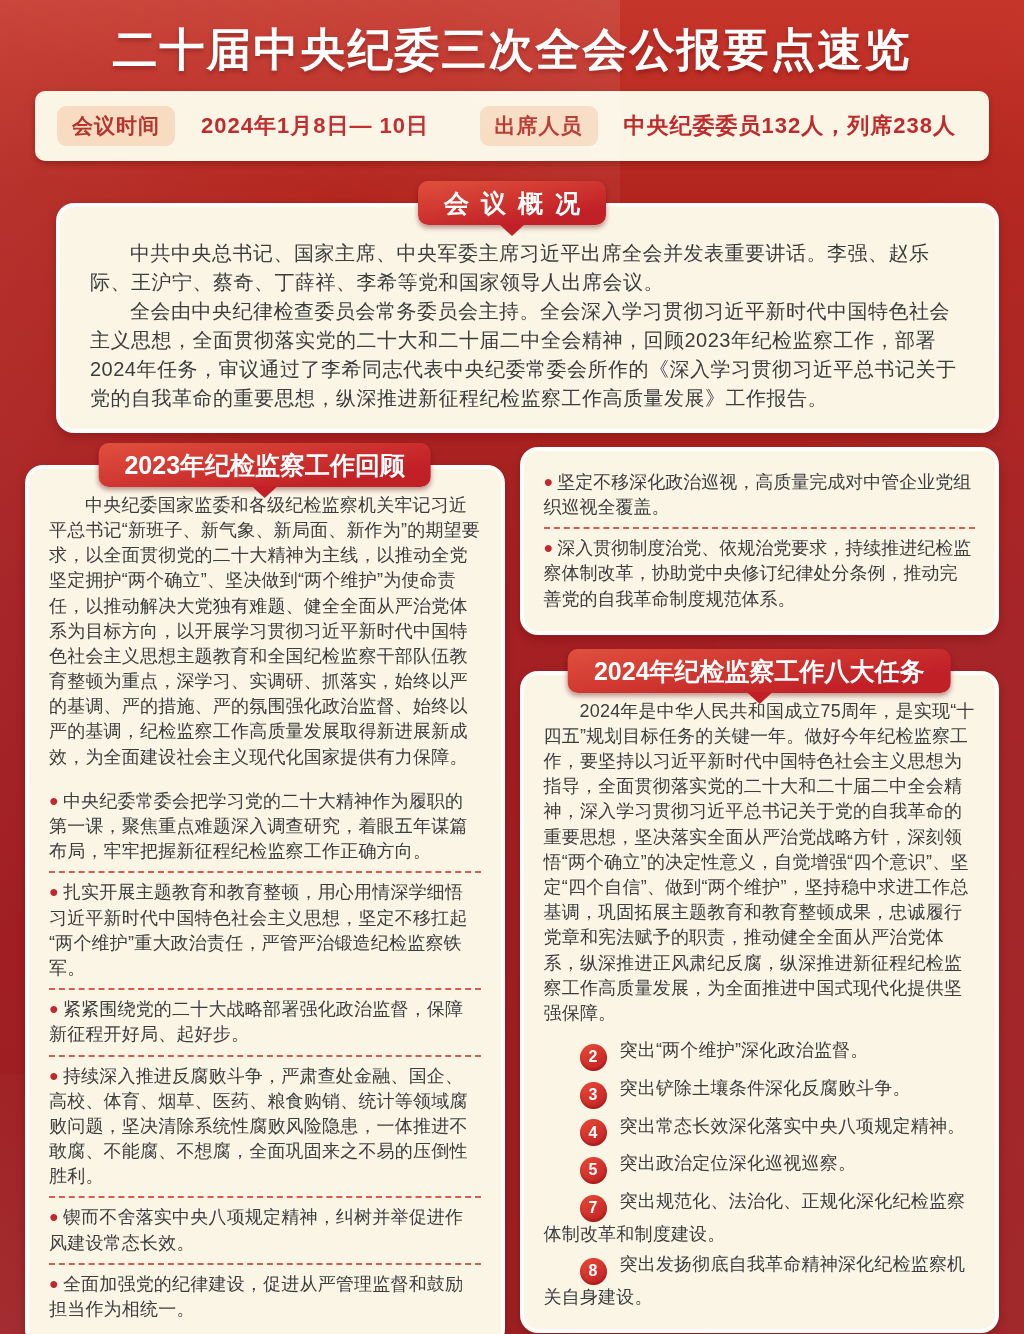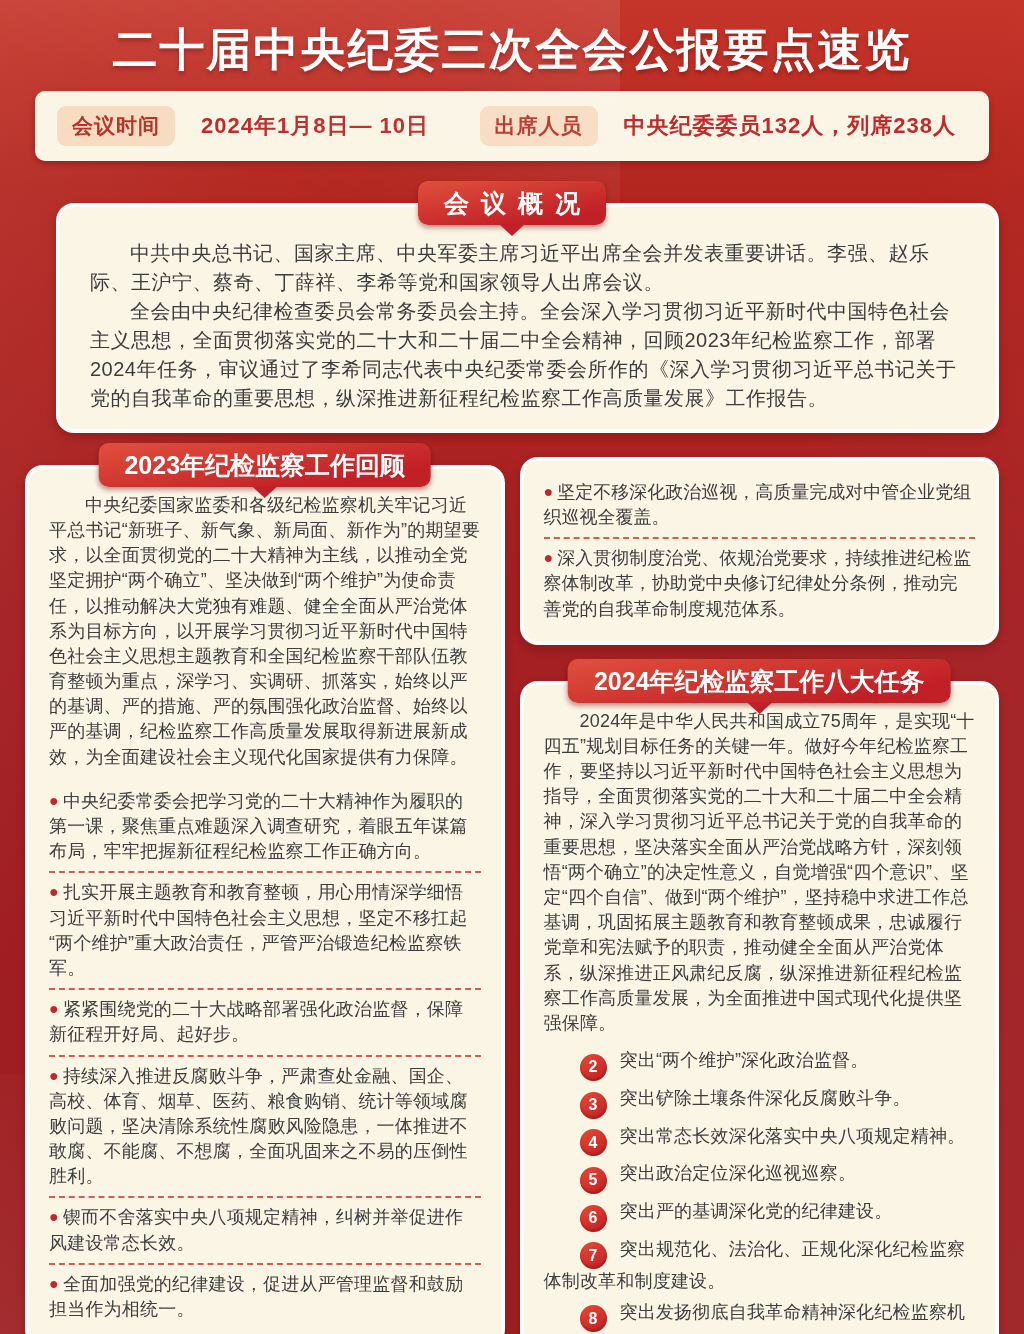--- a/index.html
+++ b/index.html
@@ -69,21 +69,21 @@
 
   .columns{display:flex;gap:15px;margin:10px 25px 0;align-items:flex-start;}
   .col{flex:1 1 0;min-width:0;display:flex;flex-direction:column;}
   .panel{position:relative;padding-top:22px;}
   .panel .ribbon{top:0;}
   .col-box{padding:24px 20px 14px;font-size:18px;line-height:1.4;letter-spacing:0.2px;}
   .col-box .intro{text-indent:2em;margin-bottom:12px;}
   .bullet-item{padding:7px 0;}
   .bullet-item + .bullet-item{border-top:2px dashed var(--dash-red);}
   .dot{color:var(--accent-red);font-size:16px;margin-right:4px;vertical-align:1px;}
-  .top-right-box{margin-top:14px;padding:12px 20px;font-size:18px;line-height:1.4;font-family:Liberation Serif, serif;}
+  .top-right-box{margin-top:4px;padding:12px 20px;font-size:18px;line-height:1.4;font-family:Liberation Serif, serif;}
 
   .tasks{margin-top:10px;}
   .task{text-indent:2em;margin:5px 0;line-height:1.4;}
   .num{
     display:inline-flex;width:27px;height:27px;border-radius:50%;
     background:linear-gradient(145deg,#e94b36,#bf1d23);color:var(--white);
     align-items:center;justify-content:center;font-size:16px;font-weight:700;
     margin-right:13px;vertical-align:-6px;text-indent:0;
     box-shadow:inset 0 -2px 3px rgba(90,0,0,0.35);
   }
@@ -140,21 +140,20 @@
 
     <div class="panel" style="margin-top:14px;">
       <div class="ribbon">2024年纪检监察工作八大任务</div>
       <div class="cream-box col-box">
         <p class="intro">2024年是中华人民共和国成立75周年，是实现“十四五”规划目标任务的关键一年。做好今年纪检监察工作，要坚持以习近平新时代中国特色社会主义思想为指导，全面贯彻落实党的二十大和二十届二中全会精神，深入学习贯彻习近平总书记关于党的自我革命的重要思想，坚决落实全面从严治党战略方针，深刻领悟“两个确立”的决定性意义，自觉增强“四个意识”、坚定“四个自信”、做到“两个维护”，坚持稳中求进工作总基调，巩固拓展主题教育和教育整顿成果，忠诚履行党章和宪法赋予的职责，推动健全全面从严治党体系，纵深推进正风肃纪反腐，纵深推进新征程纪检监察工作高质量发展，为全面推进中国式现代化提供坚强保障。</p>
         <div class="tasks">
           <p class="task"><span class="num">2</span><span>突出“两个维护”深化政治监督。</span></p>
           <p class="task"><span class="num">3</span><span>突出铲除土壤条件深化反腐败斗争。</span></p>
           <p class="task"><span class="num">4</span><span>突出常态长效深化落实中央八项规定精神。</span></p>
           <p class="task"><span class="num">5</span><span>突出政治定位深化巡视巡察。</span></p>
-          <p class="task"><span class="num">6</span><span>突出严的基调深化党的纪律建设。</span></p>
           <p class="task"><span class="num">7</span><span>突出规范化、法治化、正规化深化纪检监察体制改革和制度建设。</span></p>
           <p class="task"><span class="num">8</span><span>突出发扬彻底自我革命精神深化纪检监察机关自身建设。</span></p>
         </div>
       </div>
     </div>
   </div>
 
 </div>
 
 </body></html>

